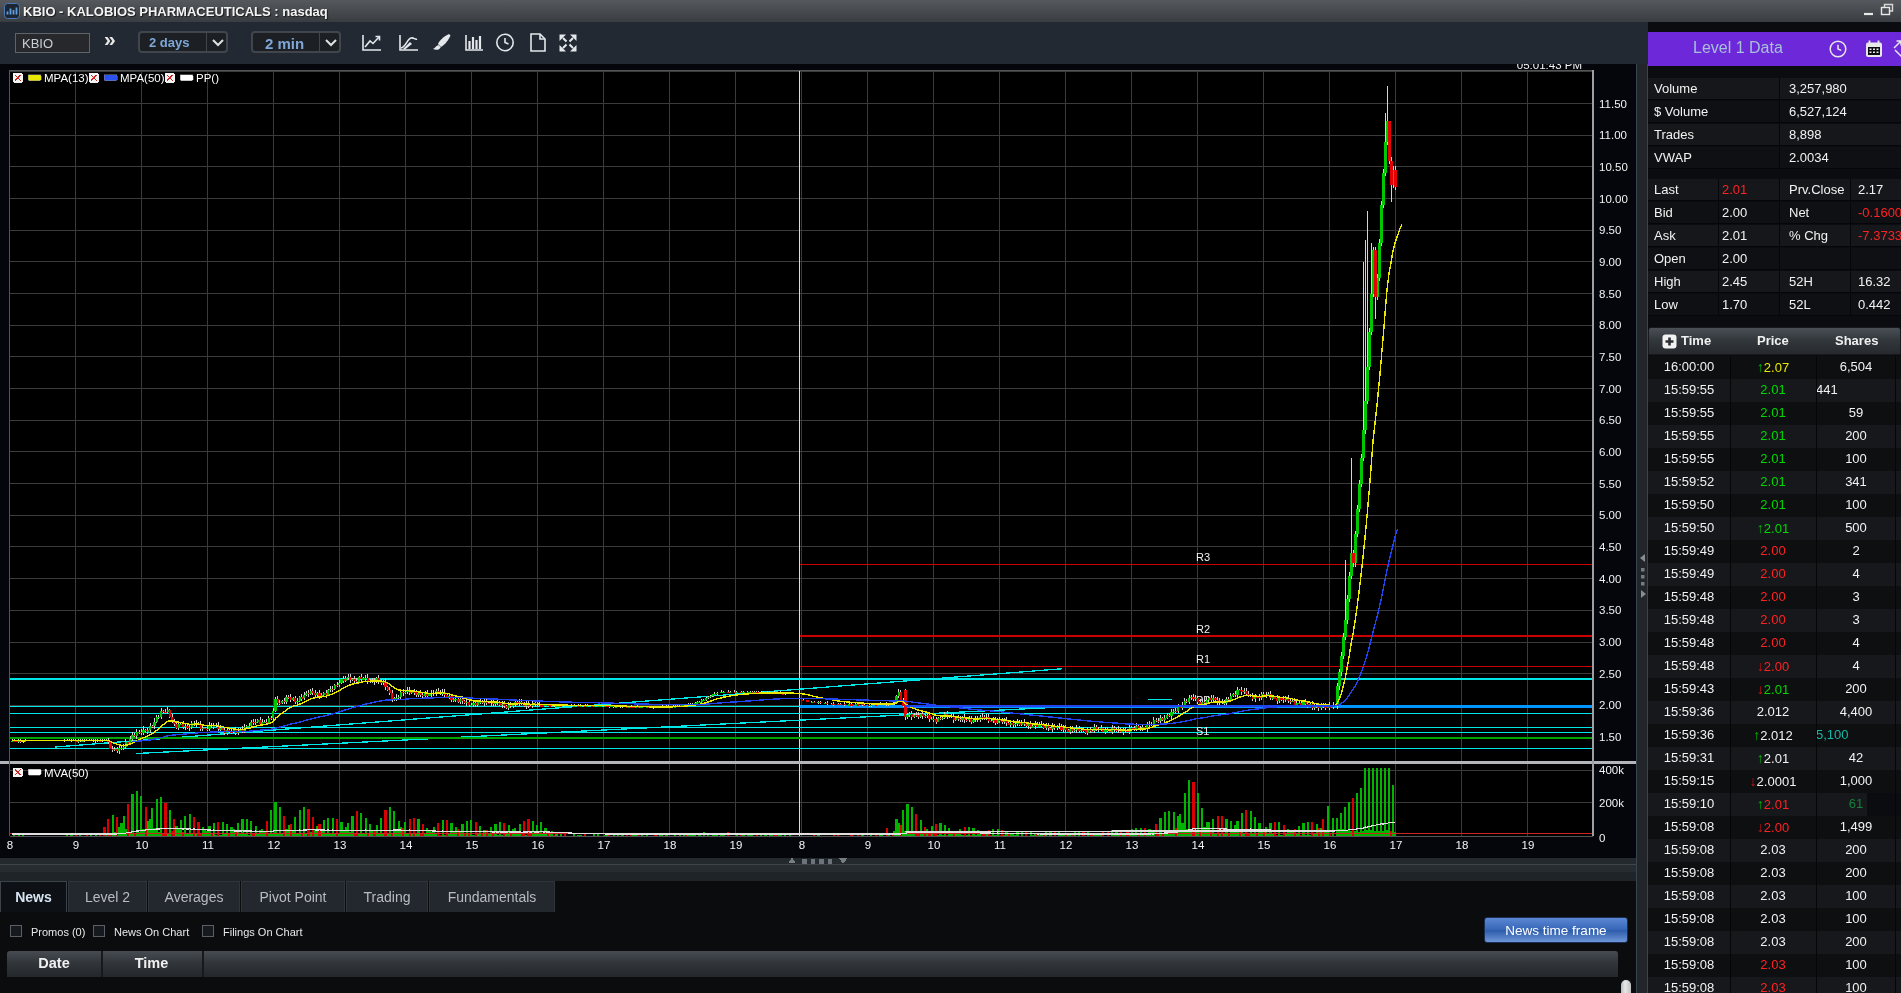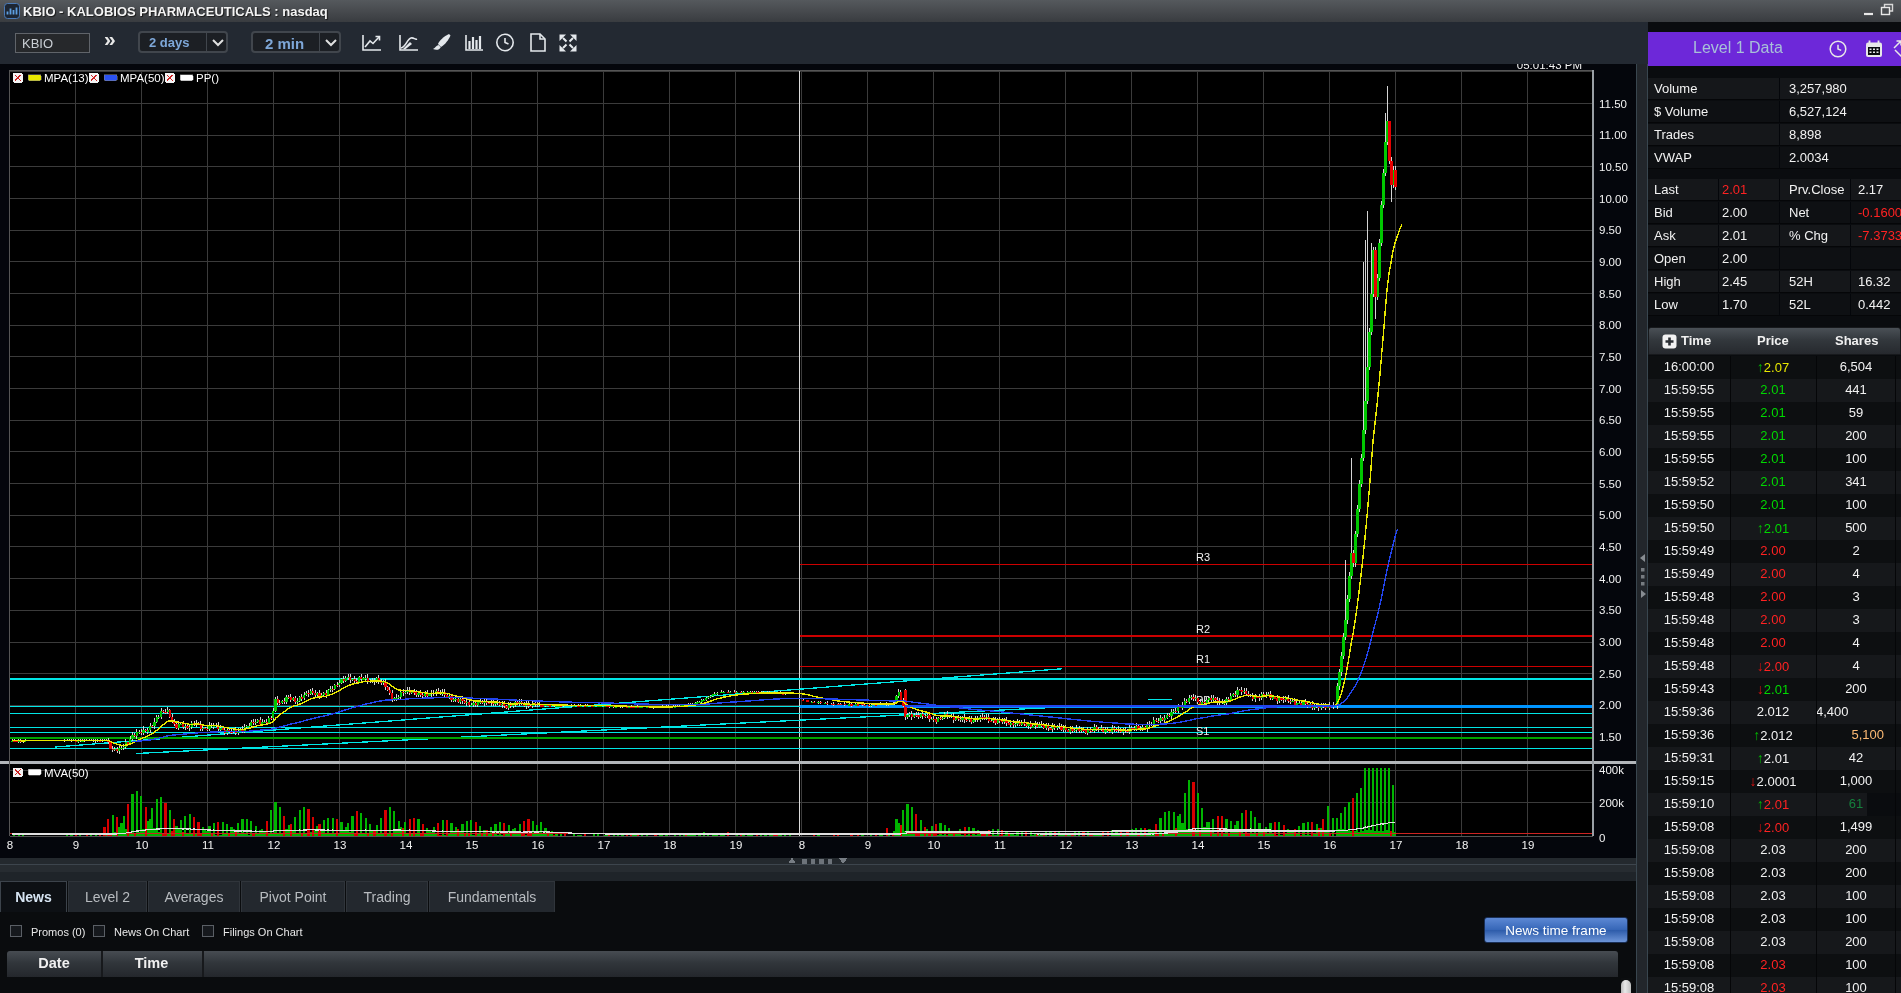--- a/index.html
+++ b/index.html
@@ -304,21 +304,21 @@
       <span style="position:absolute;left:0;top:3px;width:82px;text-align:center;color:#f2f2f2">16:00:00</span>
       <span style="position:absolute;left:82px;top:3px;width:86px;text-align:center;color:#e8e800"><b style="color:#00bb00;font-size:14px">↑</b>2.07</span>
       <span style="position:absolute;left:168px;top:3px;width:80px;text-align:center;color:#f2f2f2">6,504</span>
       <span style="position:absolute;left:82px;top:0;width:1px;height:23px;background:#050608"></span>
       <span style="position:absolute;left:168px;top:0;width:1px;height:23px;background:#050608"></span>
       <span style="position:absolute;left:247px;top:0;width:1px;height:23px;background:#050608"></span>
     </div>
     <div style="position:absolute;left:0;top:357px;width:253px;height:23px;background:#16181b">
       <span style="position:absolute;left:0;top:3px;width:82px;text-align:center;color:#f2f2f2">15:59:55</span>
       <span style="position:absolute;left:82px;top:3px;width:86px;text-align:center;color:#00d800">2.01</span>
-      <span style="position:absolute;left:168px;top:3px;width:80px;text-align:center;color:#f2f2f2">441</span>
+      <span style="position:absolute;left:168px;top:3px;width:80px;text-align:left;color:#f2f2f2">441</span>
       <span style="position:absolute;left:82px;top:0;width:1px;height:23px;background:#050608"></span>
       <span style="position:absolute;left:168px;top:0;width:1px;height:23px;background:#050608"></span>
       <span style="position:absolute;left:247px;top:0;width:1px;height:23px;background:#050608"></span>
     </div>
     <div style="position:absolute;left:0;top:380px;width:253px;height:23px;background:#0d0f11">
       <span style="position:absolute;left:0;top:3px;width:82px;text-align:center;color:#f2f2f2">15:59:55</span>
       <span style="position:absolute;left:82px;top:3px;width:86px;text-align:center;color:#00d800">2.01</span>
       <span style="position:absolute;left:168px;top:3px;width:80px;text-align:center;color:#f2f2f2">59</span>
       <span style="position:absolute;left:82px;top:0;width:1px;height:23px;background:#050608"></span>
       <span style="position:absolute;left:168px;top:0;width:1px;height:23px;background:#050608"></span>
@@ -416,29 +416,29 @@
       <span style="position:absolute;left:0;top:3px;width:82px;text-align:center;color:#f2f2f2">15:59:43</span>
       <span style="position:absolute;left:82px;top:3px;width:86px;text-align:center;color:#00d800"><b style="color:#dd1111;font-size:14px">↓</b>2.01</span>
       <span style="position:absolute;left:168px;top:3px;width:80px;text-align:center;color:#f2f2f2">200</span>
       <span style="position:absolute;left:82px;top:0;width:1px;height:23px;background:#050608"></span>
       <span style="position:absolute;left:168px;top:0;width:1px;height:23px;background:#050608"></span>
       <span style="position:absolute;left:247px;top:0;width:1px;height:23px;background:#050608"></span>
     </div>
     <div style="position:absolute;left:0;top:679px;width:253px;height:23px;background:#16181b">
       <span style="position:absolute;left:0;top:3px;width:82px;text-align:center;color:#f2f2f2">15:59:36</span>
       <span style="position:absolute;left:82px;top:3px;width:86px;text-align:center;color:#f2f2f2">2.012</span>
-      <span style="position:absolute;left:168px;top:3px;width:80px;text-align:left;color:#f2f2f2">4,400</span>
+      <span style="position:absolute;left:168px;top:3px;width:80px;text-align:center;color:#f2f2f2">4,400</span>
       <span style="position:absolute;left:82px;top:0;width:1px;height:23px;background:#050608"></span>
       <span style="position:absolute;left:168px;top:0;width:1px;height:23px;background:#050608"></span>
       <span style="position:absolute;left:247px;top:0;width:1px;height:23px;background:#050608"></span>
     </div>
     <div style="position:absolute;left:0;top:702px;width:253px;height:23px;background:#0d0f11">
       <span style="position:absolute;left:0;top:3px;width:82px;text-align:center;color:#f2f2f2">15:59:36</span>
       <span style="position:absolute;left:82px;top:3px;width:86px;text-align:center;color:#f2f2f2"><b style="color:#00bb00;font-size:14px">↑</b>2.012</span>
-      <span style="position:absolute;left:156px;top:3px;width:80px;text-align:right;color:#fdba74">5,100</span>
+      <span style="position:absolute;left:168px;top:3px;width:80px;text-align:left;color:#14b8a6">5,100</span>
       <span style="position:absolute;left:82px;top:0;width:1px;height:23px;background:#050608"></span>
       <span style="position:absolute;left:168px;top:0;width:1px;height:23px;background:#050608"></span>
       <span style="position:absolute;left:247px;top:0;width:1px;height:23px;background:#050608"></span>
     </div>
     <div style="position:absolute;left:0;top:725px;width:253px;height:23px;background:#16181b">
       <span style="position:absolute;left:0;top:3px;width:82px;text-align:center;color:#f2f2f2">15:59:31</span>
       <span style="position:absolute;left:82px;top:3px;width:86px;text-align:center;color:#f2f2f2"><b style="color:#00bb00;font-size:14px">↑</b>2.01</span>
       <span style="position:absolute;left:168px;top:3px;width:80px;text-align:center;color:#f2f2f2">42</span>
       <span style="position:absolute;left:82px;top:0;width:1px;height:23px;background:#050608"></span>
       <span style="position:absolute;left:168px;top:0;width:1px;height:23px;background:#050608"></span>

